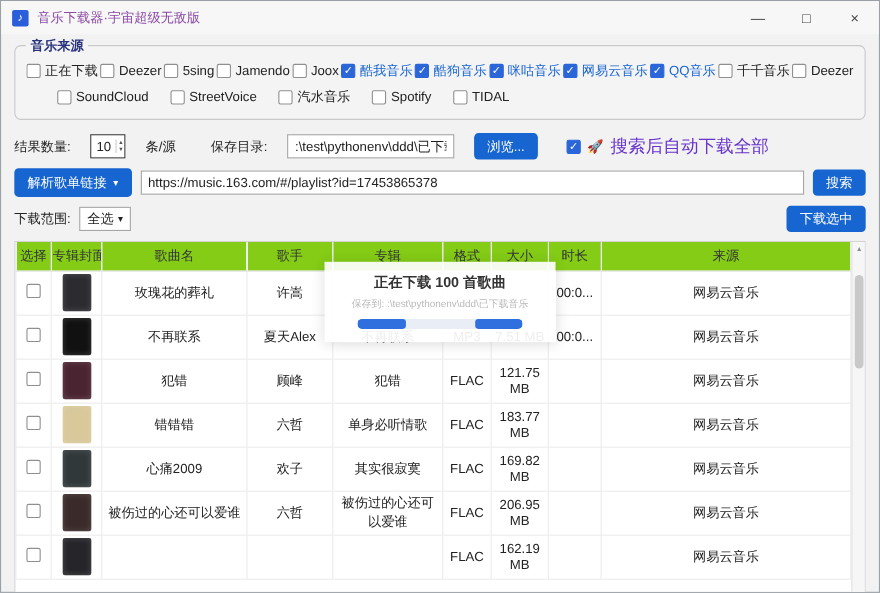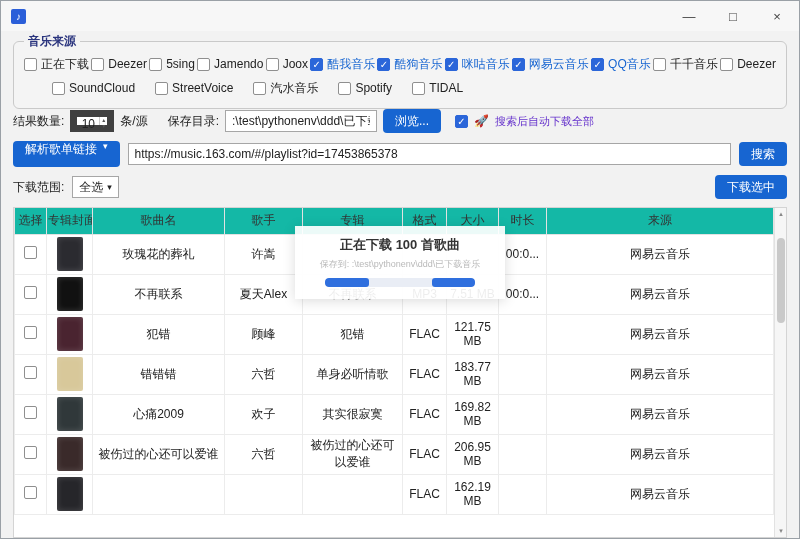--- a/index.html
+++ b/index.html
@@ -23,46 +23,46 @@
   legend { font-size:12px; font-weight:bold; color:#2b357e; padding:0 4px; }
   .src-row { display:flex; align-items:center; height:24px; overflow:hidden; }
   .src-row-0 { justify-content:space-between; }
   .src-row-1 { gap:20px;padding-left:28px; }
   .src-item { display:flex; align-items:center; gap:4px; font-size:12px; color:#222; white-space:nowrap; }
   .cb { width:13px; height:13px; border:1px solid #8f8f8f; border-radius:2px; background:#fff;
     flex:none; display:inline-flex; align-items:center; justify-content:center; font-size:10px; color:#fff; }
   .cb.checked { background:#2b66d9; border-color:#2b66d9; }
   .src-item.checked .lbl { color:#1765d1; }
   
-  .ctrl-row { display:flex; align-items:center; margin-top:0; gap:6px; font-size:12px; color:#222; }
-  .spin { display:flex; border:7px solid #404040; background:#fff; height:22px; width:44px; }
+  .ctrl-row { display:flex; align-items:center; margin-top:12px; gap:18px; font-size:12px; color:#222; }
+  .spin { display:flex; align-items:center; border:1px solid #404040; background:#fff; height:22px; width:32px; }
   .spin .val { flex:1; text-align:center; font-size:12px; }
   .spin .arrows { display:flex; flex-direction:column; font-size:6px; line-height:6px; color:#555;
     border-left:1px solid #ccc; padding:0 2px; }
   input.tf { height:22px; border:1px solid #a6a6a6; background:#fff; font-size:12px; padding:0 6px;
     font-family:inherit; color:#222; }
   .save-dir { width:152px; }
   .btn { background:#1765d1; color:#fff; border:none; border-radius:4px; font-size:12px; height:24px;
     padding:0 12px; font-family:inherit; white-space:nowrap; }
   .ml14 { margin-left:14px; }
   .auto { display:flex; align-items:center; gap:6px; margin-left:8px; }
-  .auto .albl { color:#6633cc; font-size:11px;text-align:right; }
+  .auto .albl { color:#6633cc; font-size:16px;text-align:right; }
   .parse-row { display:flex; align-items:center; margin-top:8px; gap:8px; }
-  .parse-btn { display:flex; align-items:flex-start; gap:6px; height:26px; }
+  .parse-btn { display:flex; align-items:center; gap:6px; height:26px; }
   .url { flex:1; height:24px; }
   .range-row { display:flex; align-items:center; margin-top:8px; gap:8px; font-size:12px; color:#222; }
   .dd { display:flex; align-items:center; gap:4px; background:#fff; border:1px solid #a6a6a6;
     height:22px; padding:0 6px; font-size:12px; color:#222; }
   .caret { font-size:9px; }
   .dl-btn { margin-left:auto; }
   
   .table-wrap { position:relative; margin-top:8px; background:#fff; border:1px solid #d4d4d4;
     height:331px; overflow:hidden; }
   table { width:calc(100% - 12px); border-collapse:collapse; table-layout:fixed; }
-  th { height:26px; font-size:12px; color:#333; font-weight:normal; background:#14b8a6;
+  th { height:26px; font-size:12px; color:#333; font-weight:normal; background:#84cc16;
     border:1px solid #e2e2e2; border-top:none; overflow:hidden; white-space:nowrap; padding:0 1px; }
   td { height:40px; font-size:12px; color:#222; border:1px solid #ececec; text-align:center;
     overflow:hidden; padding:0 2px; }
   .cover { width:26px; height:34px; margin:0 auto; border-radius:2px;
     box-shadow:inset 0 0 6px rgba(255,255,255,0.18); }
   
   .scrollbar { position:absolute; top:0; right:0; width:12px; bottom:0; background:#f6f6f6; border-left:1px solid #e2e2e2; }
   .sb-arrow { position:absolute; left:0; width:12px; text-align:center; font-size:7px; color:#888; }
   .sb-up { top:2px; } .sb-down { bottom:2px; }
   .thumb { position:absolute; top:30px; left:2px; width:8px; height:85px; background:#c9c9c9; border-radius:4px; }
@@ -76,20 +76,21 @@
     position:relative; overflow:hidden; }
   .chunk { position:absolute; top:0; bottom:0; background:#2f6fde; border-radius:3px; }
   .chunk-a { left:0; width:29%; }
   .chunk-b { right:0; width:29%; }
 </style>
 </head>
 <body>
 
 <div class="titlebar">
   <span class="app-icon">♪</span>
+  <span class="title">音乐下载器·宇宙超级无敌版</span>
   <div class="win-controls">
     <button class="win-btn">—</button>
     <button class="win-btn">□</button>
     <button class="win-btn">×</button>
   </div>
 </div>
 
 <div class="content">
 
   <fieldset class="sources">

